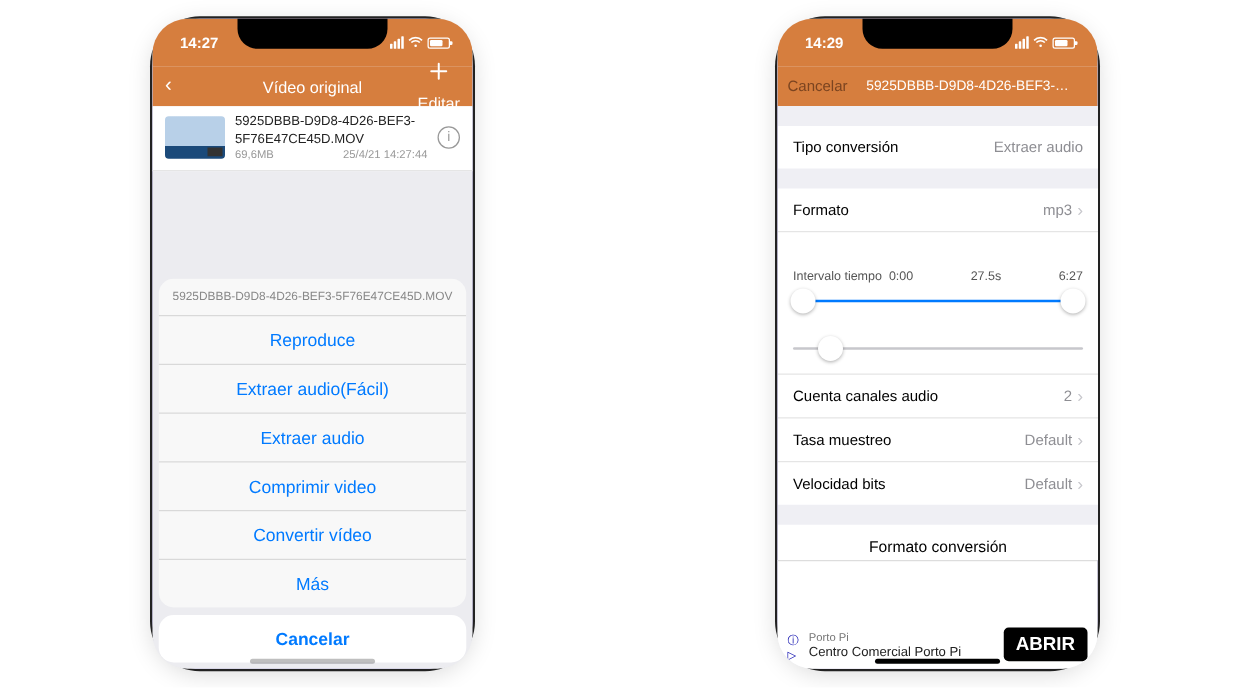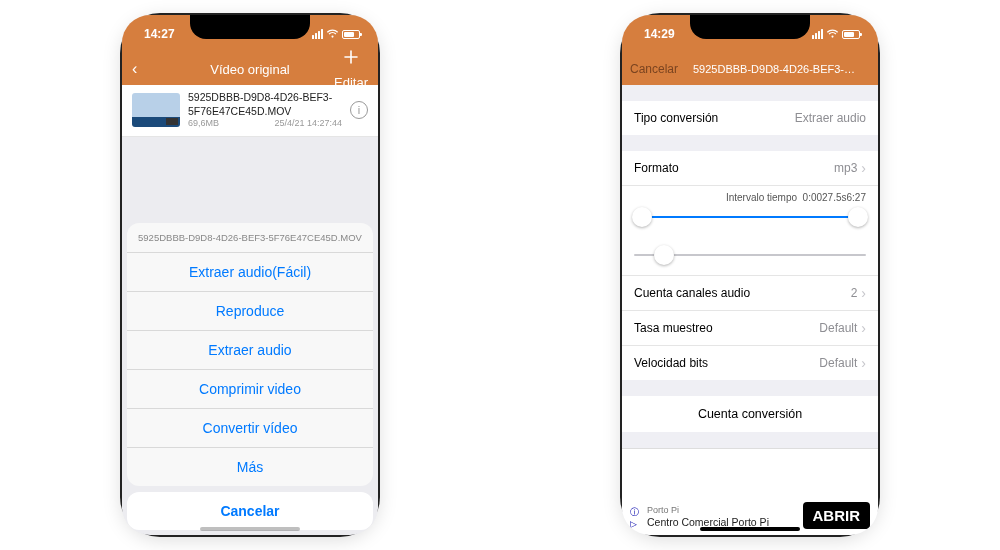--- a/index.html
+++ b/index.html
@@ -40,21 +40,21 @@
     .nav-title-r { color:#fff; font-size:11px; flex:1; text-align:center; white-space:nowrap; overflow:hidden; text-overflow:ellipsis; margin:12px 4px; }
     .body-r { flex:1; background:#efeff4; overflow:auto; font-size:12px; }
     .section { background:#fff; margin-top:16px; }
     .row { display:flex; justify-content:space-between; align-items:center; padding:9px 12px; border-bottom:.5px solid #e5e5e5; min-height:34px; }
     .row:last-child { border-bottom:none; }
     .row-label { color:#000; font-size:12px; }
     .row-label.sm { font-size:10px; color:#555; }
     .row-value { color:#8e8e93; font-size:12px; display:flex; align-items:center; gap:4px; }
     .chev { color:#c7c7cc; font-size:14px; }
     .slider-row { padding:6px 12px 10px; }
-    .slider-labels { display:flex; justify-content:flex-end; font-size:10px; color:#555; margin-bottom:4px; }
+    .slider-labels { display:flex; justify-content:space-between; font-size:10px; color:#555; margin-bottom:4px;margin-top:24px; }
     .slider { position:relative; height:20px; }
     .track { position:absolute; top:9px; left:0; right:0; height:2px; background:#007aff; border-radius:1px; }
     .track.grey { background:#c7c7cc; }
     .thumb-dot { position:absolute; top:0; width:20px; height:20px; background:#fff; border-radius:50%; box-shadow:0 1px 3px rgba(0,0,0,.3); }
     .vol-row { padding:8px 12px 10px; border-bottom:.5px solid #e5e5e5;}
     .vol-head { display:flex; justify-content:space-between; font-size:12px; margin-bottom:6px; }
     .action-row { text-align:center; padding:11px; font-size:12.5px; color:#000; }
     .ad-bar { background:#fff; padding:6px 8px; display:flex; justify-content:space-between; align-items:flex-end; border-top:.5px solid #ddd; gap:8px; }
     .ad-text { font-size:9px; color:#777; line-height:1.25; }
     .ad-text b { color:#222; font-size:10.5px; font-weight:500;margin-top:27px; }
@@ -104,22 +104,22 @@
           <div class="file-meta">
             <span>69,6MB</span>
             <span>25/4/21 14:27:44</span>
           </div>
         </div>
         <div class="info-icon">i</div>
       </div>
       <div class="sheet-wrap">
         <div class="sheet">
           <div class="sheet-title">5925DBBB-D9D8-4D26-BEF3-5F76E47CE45D.MOV</div>
+          <div class="sheet-item">Reproduce</div>
           <div class="sheet-item">Extraer audio(Fácil)</div>
-          <div class="sheet-item">Reproduce</div>
           <div class="sheet-item">Extraer audio</div>
           <div class="sheet-item">Comprimir video</div>
           <div class="sheet-item">Convertir vídeo</div>
           <div class="sheet-item">Más</div>
         </div>
         <div class="cancel-btn">Cancelar</div>
       </div>
     </div>
     <div class="home-ind wh"></div>
   </div>
@@ -198,21 +198,21 @@
         </div>
         <div class="row">
           <span class="row-label">Velocidad bits</span>
           <span class="row-value">
               <span>Default</span>
               <span class="chev">›</span>
             </span>
         </div>
       </div>
       <div class="section">
-        <div class="action-row">Cuenta conversión</div>
+        <div class="action-row">Formato conversión</div>
       </div>
     </div>
     <div class="ad-bar">
       <div class="ad-x">
           <span>ⓘ</span>
           <span>▷</span>
         </div>
       <div class="ad-text" style="flex:1">
         <span>Porto Pi</span><br>
         <b>Centro Comercial Porto Pi</b>

